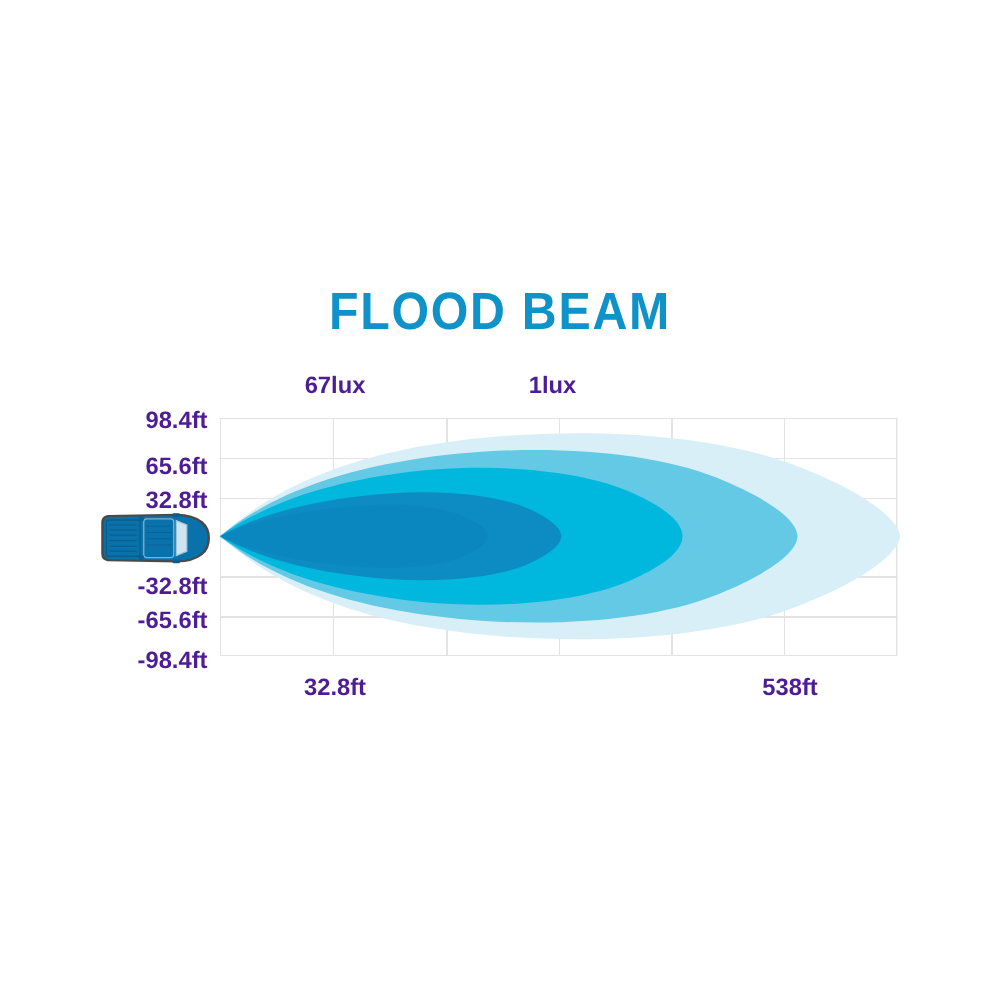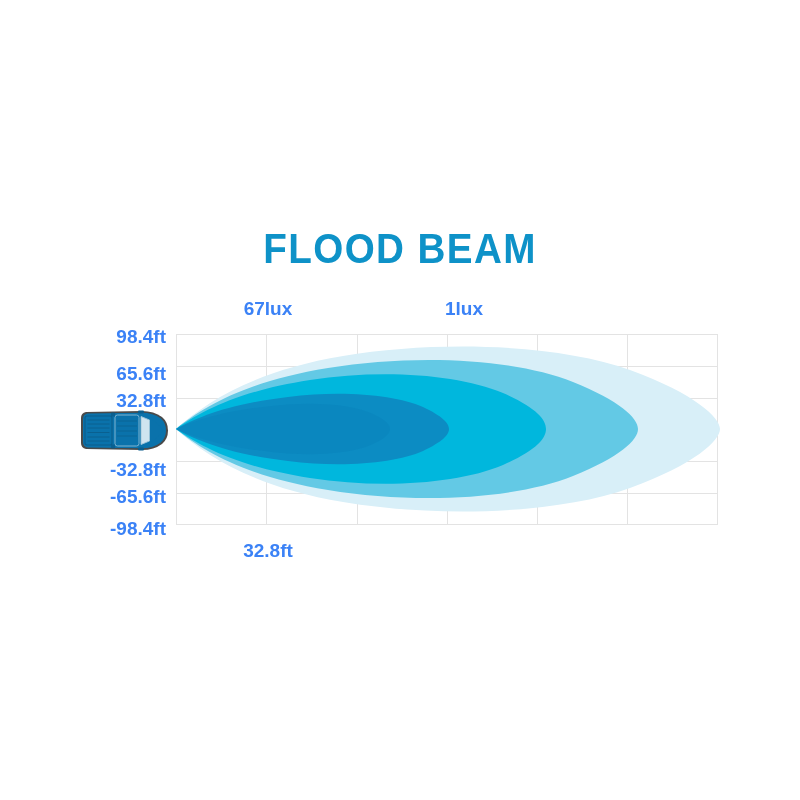--- a/index.html
+++ b/index.html
@@ -60,21 +60,21 @@
     top: -26px;
     width: 560px;
     height: 243px;
     display: block;
     overflow: visible;
   }
 
   
   .axis-label {
     position: absolute;
-    color: #3b82f6;
+    color: #4c1d95;
     font-family: "Liberation Sans", sans-serif;
     font-size: 19px;
     font-weight: bold;
     white-space: nowrap;
     line-height: 1;
     letter-spacing: 0px;
   }
   .y-label {
     text-align: right;
     right: 634px; 
@@ -99,21 +99,21 @@
   #truck svg { display: block; }
 </style>
 </head>
 <body>
 
 <div id="page">
 
   <div id="chart-title">FLOOD BEAM</div>
 
   <div class="axis-label lux-label" style="left:188px;width:160px;">67lux</div>
-  <div class="axis-label lux-label" style="left:384px;width:160px;text-align:center;">1lux</div>
+  <div class="axis-label lux-label" style="left:362px;width:160px;text-align:center;">1lux</div>
 
   <div class="axis-label y-label" style="top:327px;">98.4ft</div>
   <div class="axis-label y-label" style="top:364px;">65.6ft</div>
   <div class="axis-label y-label" style="top:391px;">32.8ft</div>
   <div class="axis-label y-label" style="top:460px;">-32.8ft</div>
   <div class="axis-label y-label" style="top:487px;margin-left:25px;">-65.6ft</div>
   <div class="axis-label y-label" style="top:519px;">-98.4ft</div>
 
   <div id="chart-area">
 
@@ -213,14 +213,15 @@
 
       <rect x="60" y="4.5" width="6" height="3" rx="1" fill="#0b5d8c"></rect>
       <rect x="60" y="41.5" width="6" height="3" rx="1" fill="#0b5d8c"></rect>
 
       <rect x="33" y="6.5" width="4" height="4" fill="#0b5d8c" opacity="0.85"></rect>
       <rect x="33" y="38.5" width="4" height="4" fill="#0b5d8c" opacity="0.85"></rect>
     </svg>
   </div>
 
   <div class="axis-label x-label" style="left:188px;width:160px;">32.8ft</div>
+  <div class="axis-label x-label" style="left:552px;width:160px;">538ft</div>
 
 </div>
 
 </body></html>

